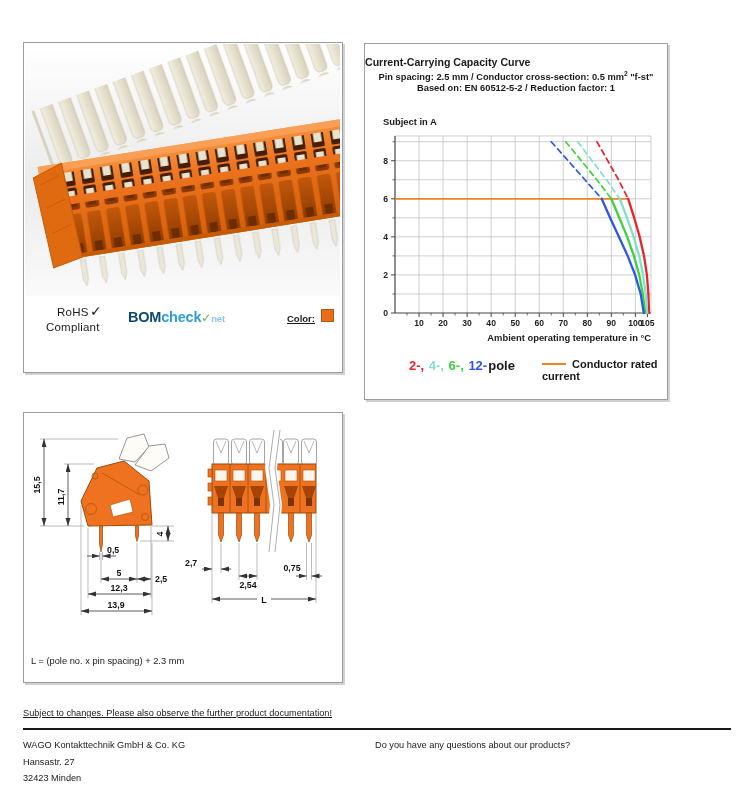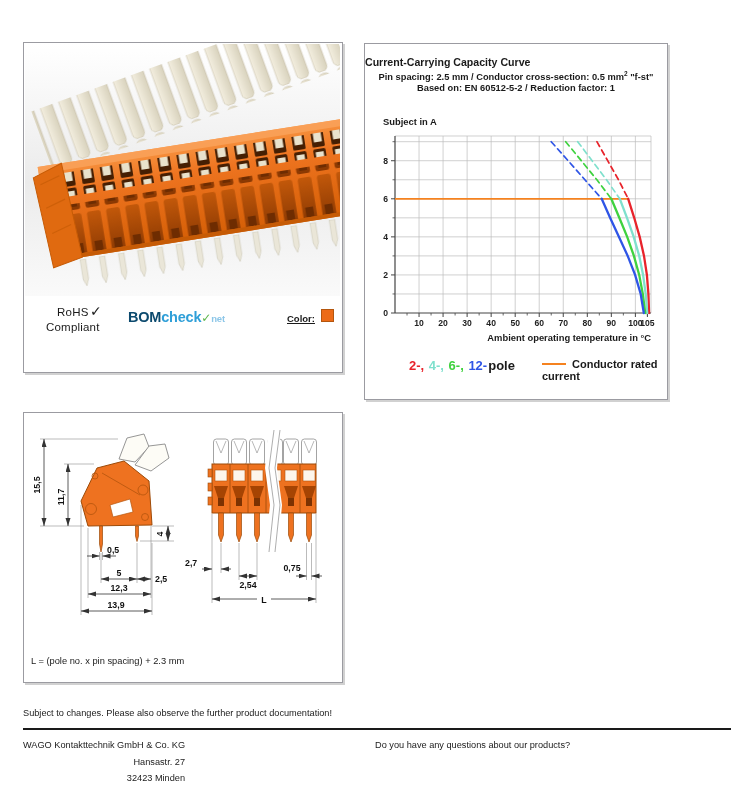--- a/index.html
+++ b/index.html
@@ -26,23 +26,23 @@
   #capacity-plot{position:absolute;left:0;top:85px;}
   .c-xlabel{position:absolute;right:16px;top:288px;font-size:9.4px;font-weight:bold;}
   .c-legend-poles{position:absolute;left:44px;top:314px;font-size:13px;font-weight:bold;}
   .c-legend-poles span{margin-right:1px;}
   .c-legend-rated{position:absolute;left:177px;top:314px;font-size:11px;font-weight:bold;}
   .rated-swatch{display:inline-block;width:24px;height:2.4px;vertical-align:middle;margin-right:6px;margin-top:-2px;}
   
   #drawing-svg{position:absolute;left:0;top:0;width:316px;height:240px;}
   .formula{position:absolute;left:7px;top:243px;font-size:9.3px;}
   
-  .notice{position:absolute;left:23px;top:708px;font-size:9.2px;}
+  .notice{position:absolute;left:23px;top:708px;font-size:9.2px;text-decoration:underline;}
   .rule{position:absolute;left:23px;top:728px;width:708px;height:2px;background:#1a1a1a;}
-  .f-col{position:absolute;top:737px;font-size:9.2px;line-height:16.5px;text-align:right;}
+  .f-col{position:absolute;top:737px;font-size:9.2px;line-height:16.5px;}
   .f-left{left:23px;} .f-right{left:375px;}
   svg text{font-family:"Liberation Sans","DejaVu Sans",sans-serif;}
 </style>
 </head>
 <body>
 
 <div id="page">
 
   <div class="panel" id="box-photo">
     <svg id="photo-svg" viewBox="0 0 317 254">

